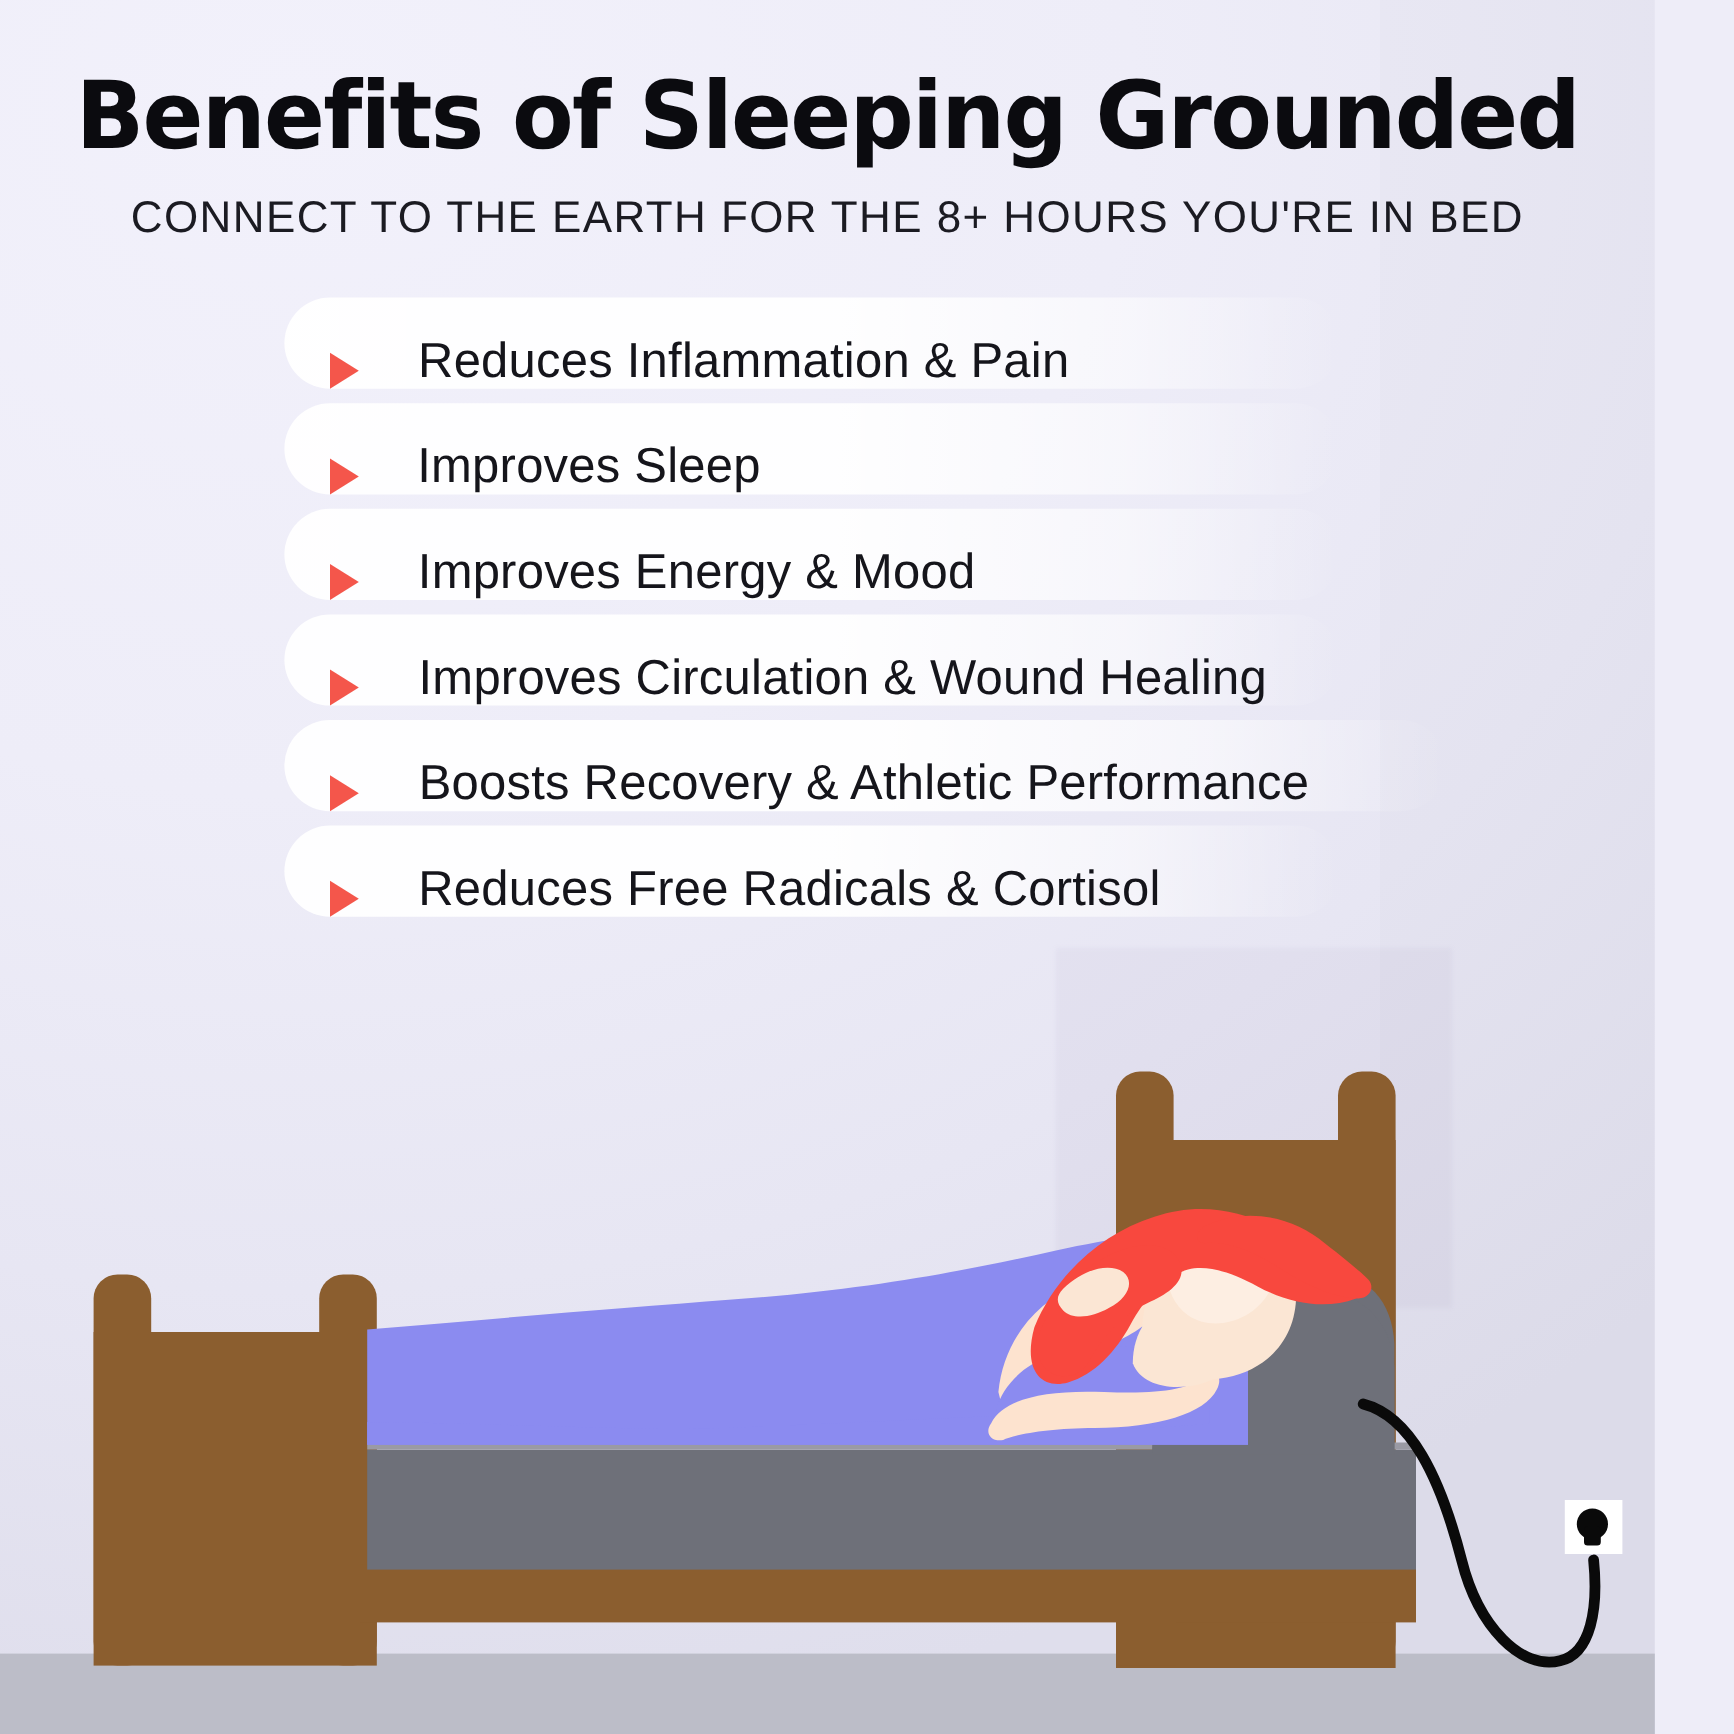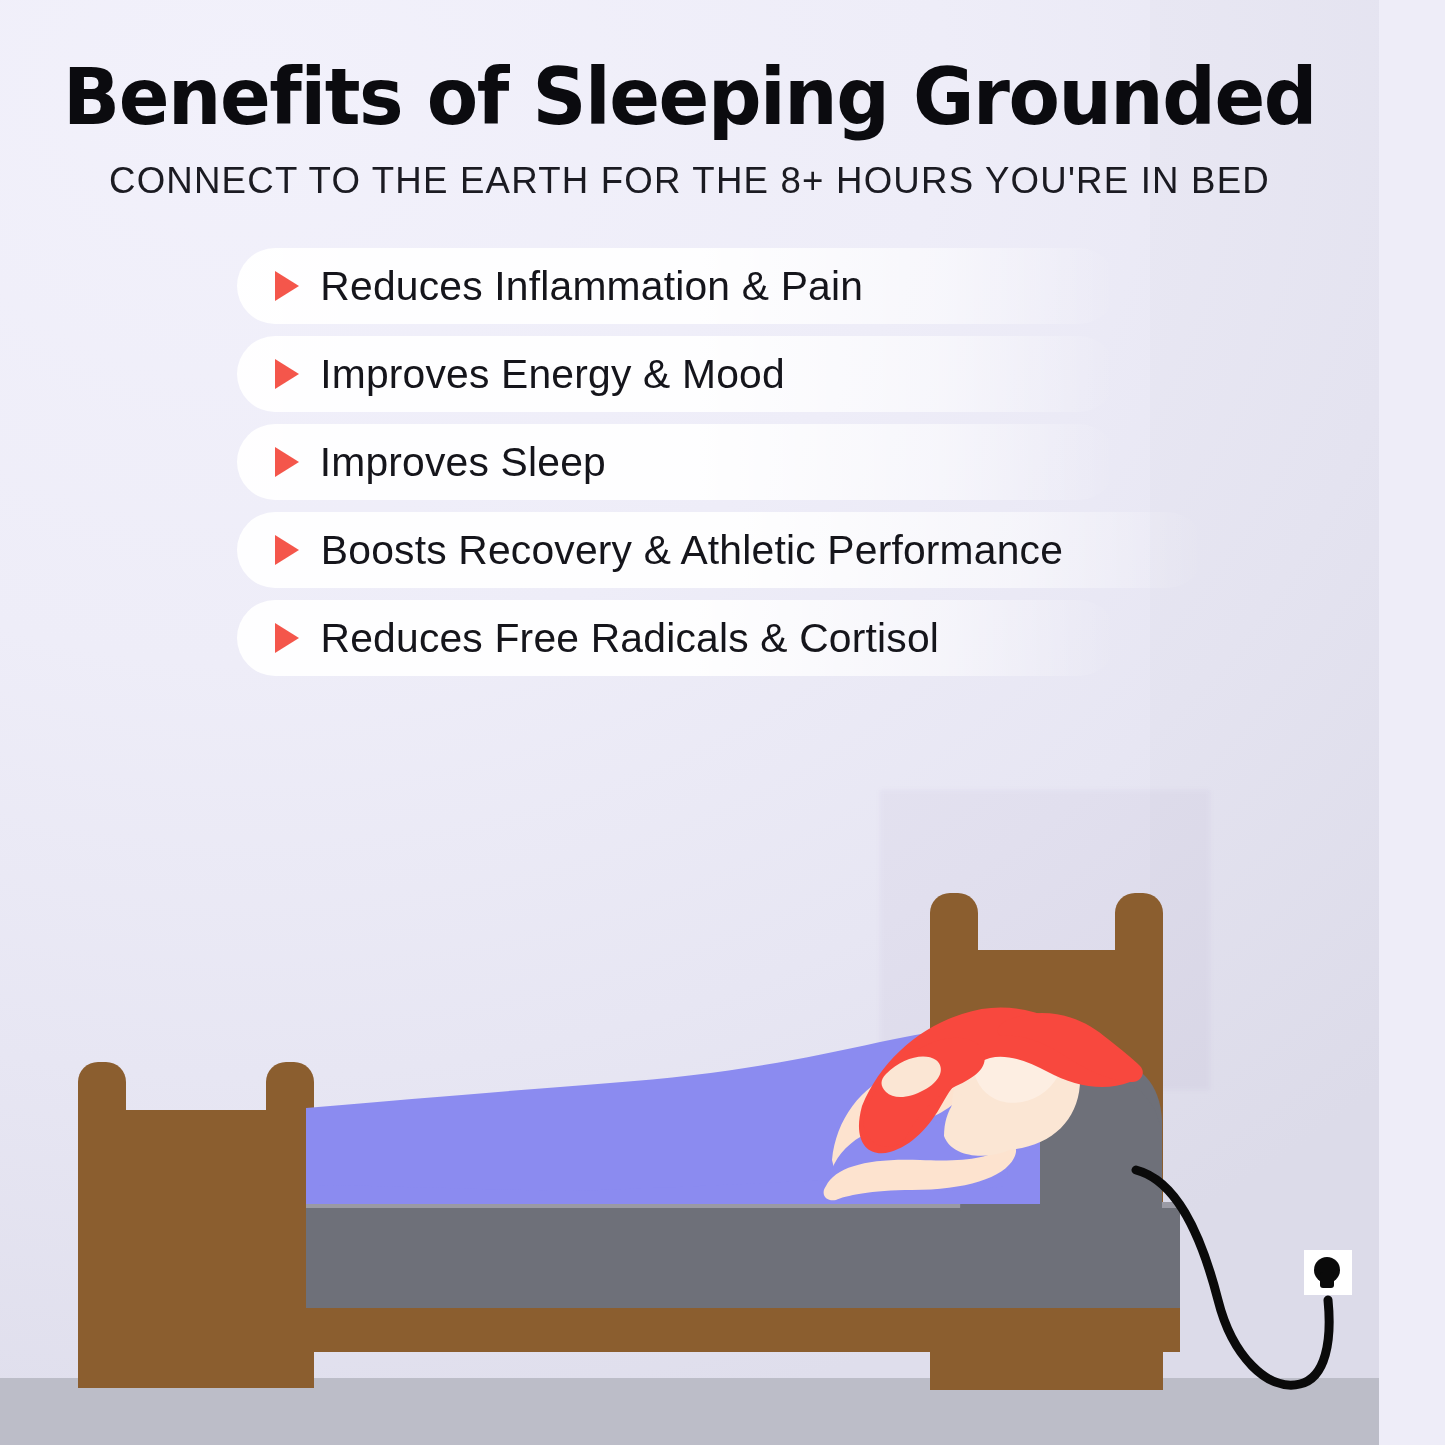--- a/index.html
+++ b/index.html
@@ -39,27 +39,28 @@
   }
 
   
   #benefits{
     position:absolute;left:237px;top:248px;width:1000px;
   }
   .pill{
     position:relative;
     height:76px;
     margin-bottom:12px;
-    display:flex;align-items:center;
+    display:flex;align-items:flex-end;
     border-radius:38px;
     background:linear-gradient(90deg,
       rgba(255,255,255,0.97) 0%,
       rgba(255,255,255,0.95) 52%,
       rgba(255,255,255,0.55) 80%,
       rgba(255,255,255,0.0) 100%);
+    gap:28px;
   }
   .pill::after{
     content:"";position:absolute;left:0;right:0;bottom:-7px;height:14px;
     border-radius:38px;
     background:linear-gradient(90deg, rgba(150,148,190,0.10) 0%, rgba(150,148,190,0.05) 60%, rgba(150,148,190,0) 100%);
     filter:blur(5px);
     z-index:-1;
   }
   .pill .tri{
     flex:0 0 auto;
@@ -102,27 +103,31 @@
 <div id="stage">
 
   <div class="title">Benefits of Sleeping Grounded</div>
   <div class="subtitle">CONNECT TO THE EARTH FOR THE 8+ HOURS YOU'RE IN BED</div>
 
   <div id="benefits">
     <div class="pill pw0">
       <span class="tri"></span>
       <span class="ptext">Reduces Inflammation &amp; Pain</span>
     </div>
+    <div class="pill pw1">
+      <span class="tri"></span>
+      <span class="ptext">Improves Sleep</span>
+    </div>
     <div class="pill pw2">
       <span class="tri"></span>
       <span class="ptext">Improves Energy &amp; Mood</span>
     </div>
-    <div class="pill pw1">
-      <span class="tri"></span>
-      <span class="ptext">Improves Sleep</span>
+    <div class="pill pw4">
+      <span class="tri"></span>
+      <span class="ptext">Improves Circulation &amp; Wound Healing</span>
     </div>
     <div class="pill pw6">
       <span class="tri"></span>
       <span class="ptext">Boosts Recovery &amp; Athletic Performance</span>
     </div>
     <div class="pill pw5">
       <span class="tri"></span>
       <span class="ptext">Reduces Free Radicals &amp; Cortisol</span>
     </div>
   </div>

